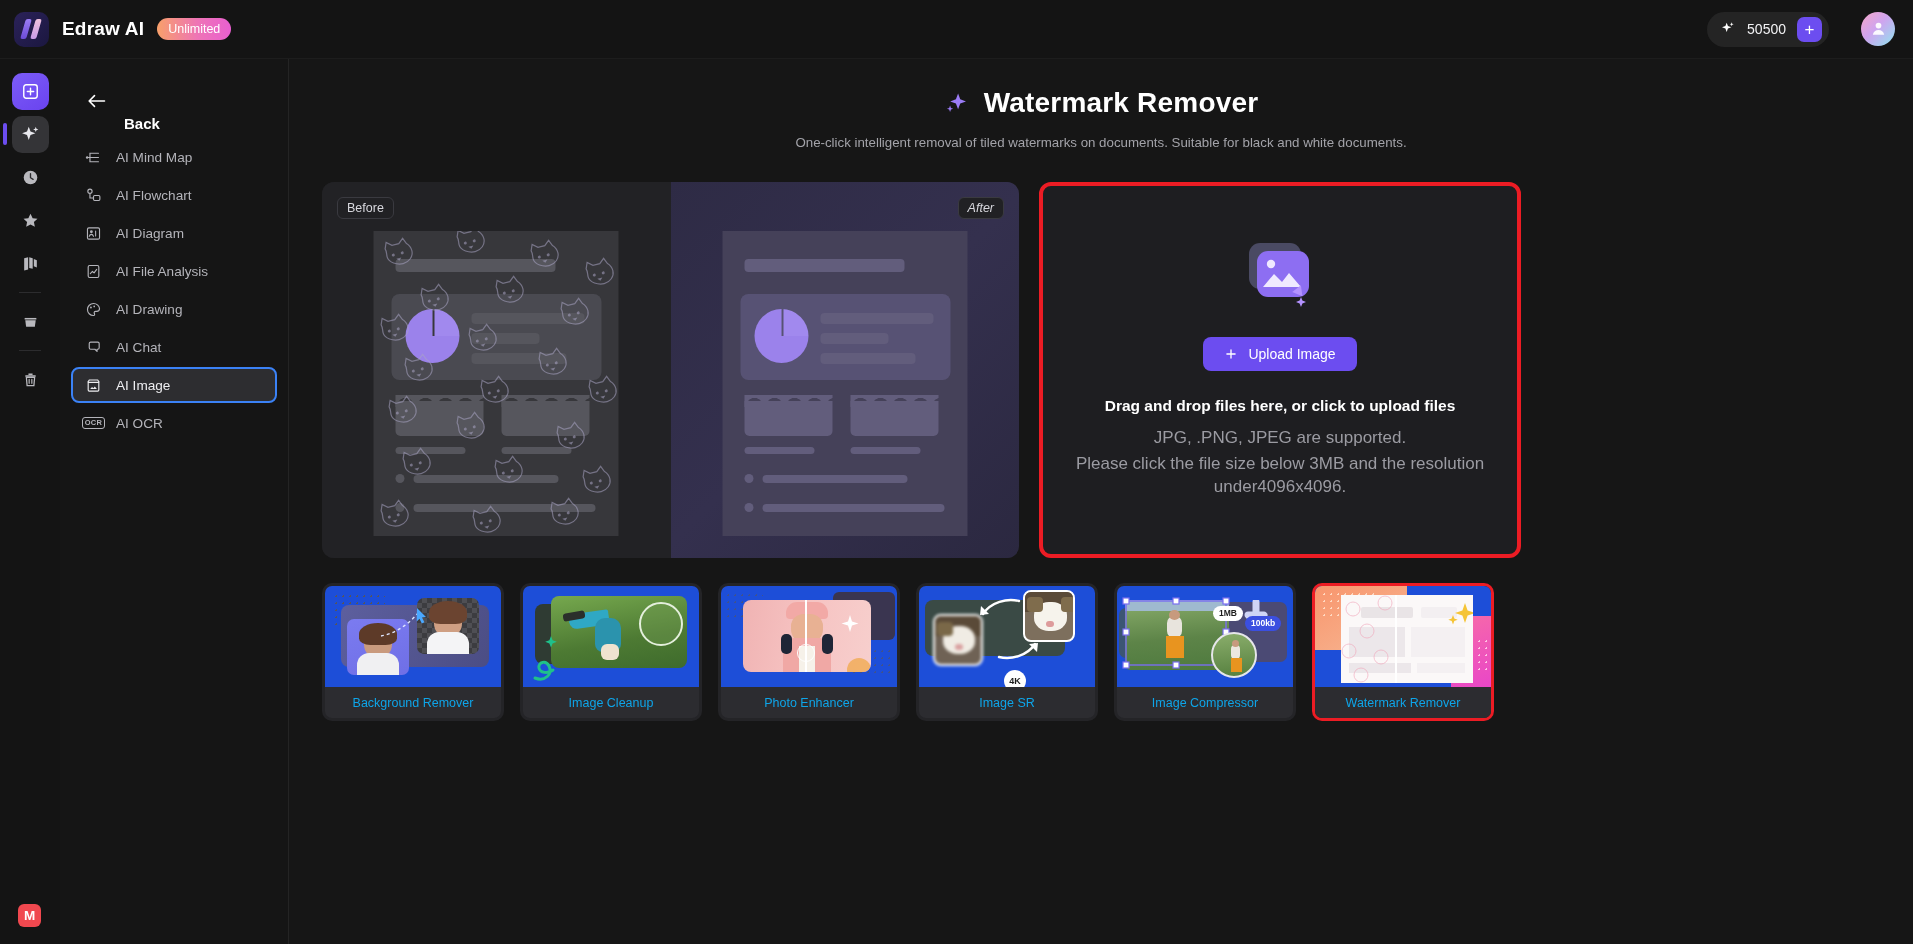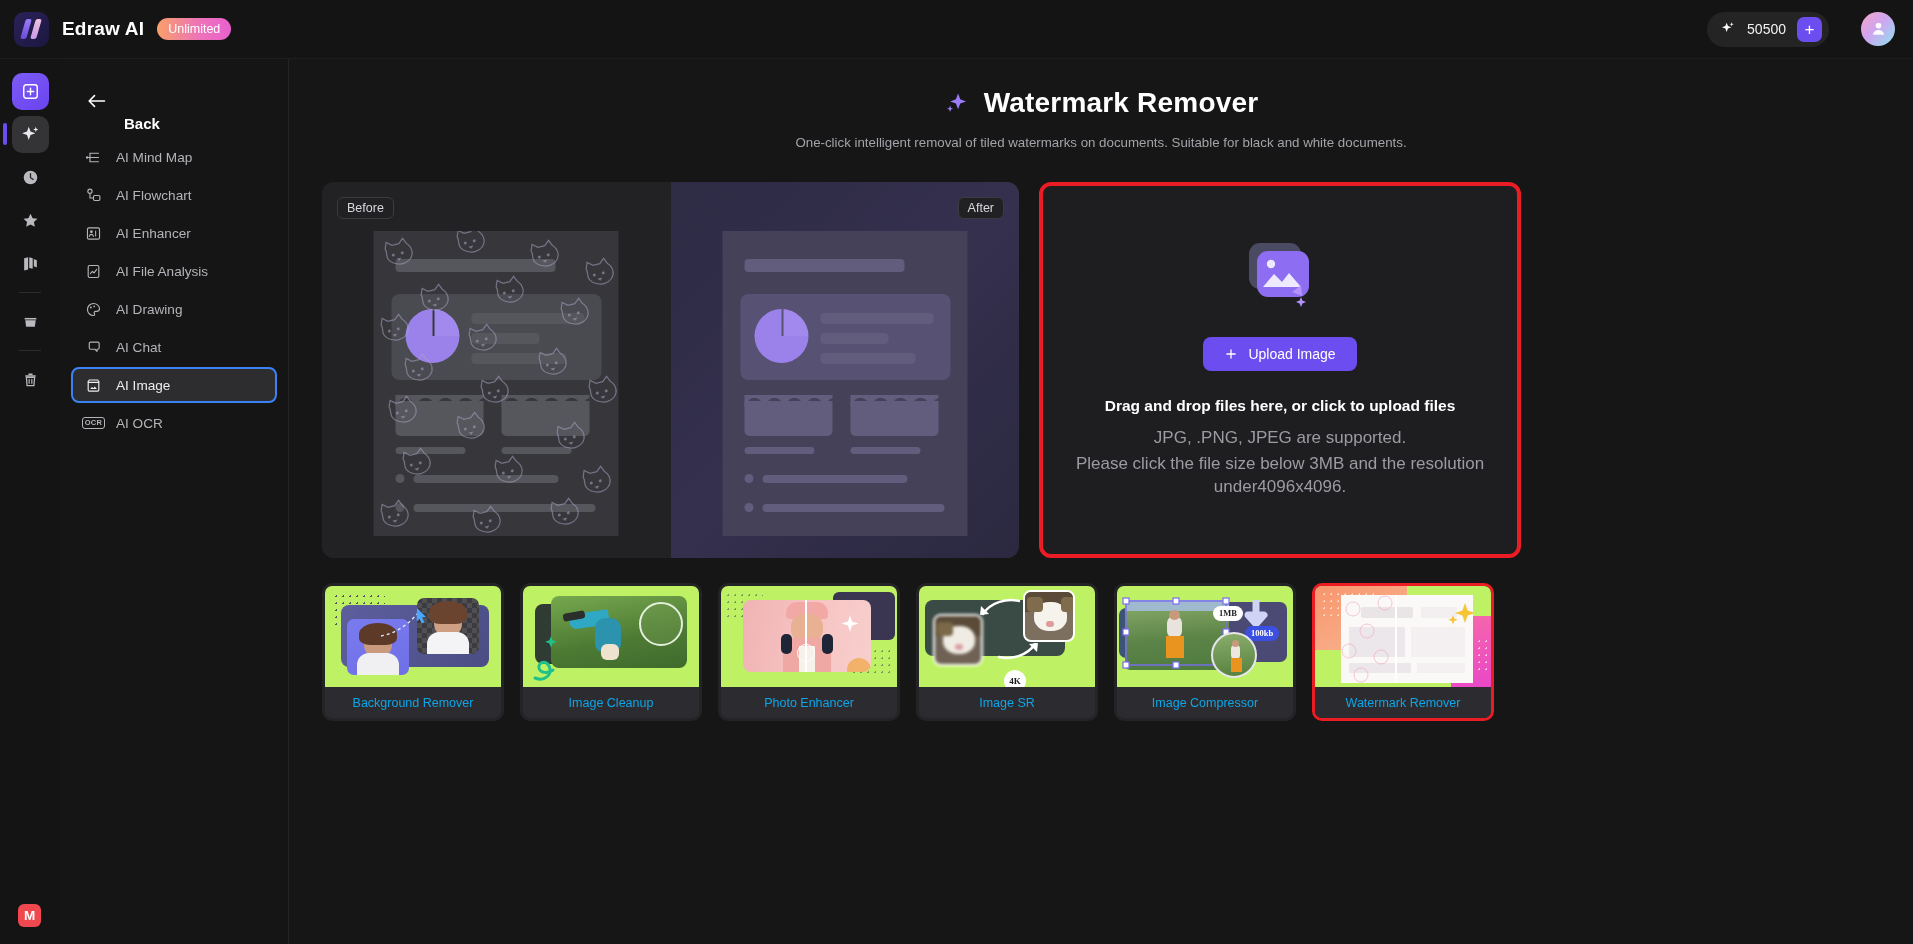--- a/index.html
+++ b/index.html
@@ -126,21 +126,21 @@
   }
   .half { width: 50%; height: 100%; position: relative; padding: 18px; }
   .half.before { background: #222225; }
   .half.after  { background: linear-gradient(135deg,#2e2b45 0%,#34304e 50%,#2b2840 100%); }
   .tag {
     position: absolute; top: 15px; font-size: 12.5px; color: #d8d8de;
     background: #212124; border: 1px solid #3a3a40; border-radius: 6px;
     padding: 3px 9px;
   }
   .tag.left { left: 15px; }
-  .tag.right { right: 15px; }
+  .tag.right { right: 15px; font-style: italic; }
   .doc {
     position: absolute; left: 50%; transform: translateX(-50%);
     top: 49px; width: 245px; height: 305px;
     overflow: hidden;
   }
   .doc.before-doc { background: #37373b; }
   .doc.after-doc  { background: #454159; }
   .dbar { background: #56565d; border-radius: 4px; }
   .after-doc .dbar { background: #625d7c; }
   .dcard { background: #4a4a51; border-radius: 8px; }
@@ -186,21 +186,21 @@
   }
   .up-note { margin-top: 12px; font-size: 17px; color:#9b9ba2; text-align:center; line-height: 1.35; }
 
   
   .strip { display: flex; gap: 16px; padding: 0 33px; margin-top: 25px; }
   .thumb {
     width: 182px; border-radius: 10px; overflow: hidden;
     background: #242427; cursor: pointer; border: 3px solid transparent;
   }
   .thumb.selected { border-color: #ec1c24; }
-  .thumb-art { height: 101px; position: relative; overflow: hidden; background:#bef264;font-family:Liberation Serif, serif; }
+  .thumb-art { height: 101px; position: relative; overflow: hidden; background:#1d4ed8; }
   .thumb-label {
     height: 31px; display:flex; align-items:center; justify-content:center;
     font-size: 12.5px; color: #0ea5e9; background: #2c2c30;
   }
   .dotgrid {
     background-image: radial-gradient(#55555c 1px, transparent 1px);
     background-size: 7px 7px;
   }
   .chip {
     position:absolute; font-size:8.5px; font-weight:bold; border-radius:8px;
@@ -315,21 +315,21 @@
       <span>AI Flowchart</span>
     </div>
     <div class="navitem">
       <span class="ico">
         <svg width="17" height="17" viewBox="0 0 24 24">
             <rect x="3.5" y="4" width="17" height="16" rx="2" fill="none" stroke="#b4b4ba" stroke-width="1.6"></rect>
             <circle cx="9" cy="9.5" r="2" fill="#b4b4ba"></circle>
             <path d="M6 16c.6-2 1.8-2.8 3-2.8s2.4.8 3 2.8M15 8.5v7" stroke="#b4b4ba" stroke-width="1.5" fill="none" stroke-linecap="round"></path>
           </svg>
       </span>
-      <span>AI Enhancer</span>
+      <span>AI Diagram</span>
     </div>
     <div class="navitem">
       <span class="ico">
         <svg width="17" height="17" viewBox="0 0 24 24">
             <rect x="4.5" y="3.5" width="15" height="17" rx="2" fill="none" stroke="#b4b4ba" stroke-width="1.6"></rect>
             <path d="M7.5 15l3-3.2 2.3 2.2L16.5 9" stroke="#b4b4ba" stroke-width="1.5" fill="none" stroke-linecap="round" stroke-linejoin="round"></path>
           </svg>
       </span>
       <span>AI File Analysis</span>
     </div>
@@ -597,21 +597,21 @@
               <rect x="102" y="33" width="6" height="6"></rect>
             <rect x="2" y="66" width="6" height="6"></rect>
               <rect x="52" y="66" width="6" height="6"></rect>
               <rect x="102" y="66" width="6" height="6"></rect>
           </g>
         </svg>
         <div class="chip" style="left:96px;top:20px;background:#fff;color:#1d1d1d;">1MB</div>
         <svg style="position:absolute;left:126px;top:14px;" width="26" height="32">
           <path d="M13 2v18M5 15l8 9 8-9z" stroke="#cfd4f5" stroke-width="7" fill="none" stroke-linecap="round" stroke-linejoin="round"></path>
         </svg>
-        <div class="chip" style="left:128px;top:40px;background:#3b4fe0;color:#fff;">100kb</div>
+        <div class="chip" style="left:128px;top:30px;background:#3b4fe0;color:#fff;">100kb</div>
         <div style="position:absolute;left:94px;top:46px;width:46px;height:46px;border-radius:50%;border:2px solid #e6e6ea;background:linear-gradient(175deg,#8aad6b,#56803f);overflow:hidden;">
           <div style="position:absolute;left:18px;top:11px;width:9px;height:14px;border-radius:4px;background:#ece7df;"></div>
           <div style="position:absolute;left:18px;top:24px;width:11px;height:14px;background:#e8941f;"></div>
           <div style="position:absolute;left:19px;top:6px;width:7px;height:7px;border-radius:50%;background:#c79a7e;"></div>
         </div>
       </div>
       <div class="thumb-label">Image Compressor</div>
     </div>
 
     <div class="thumb selected">

